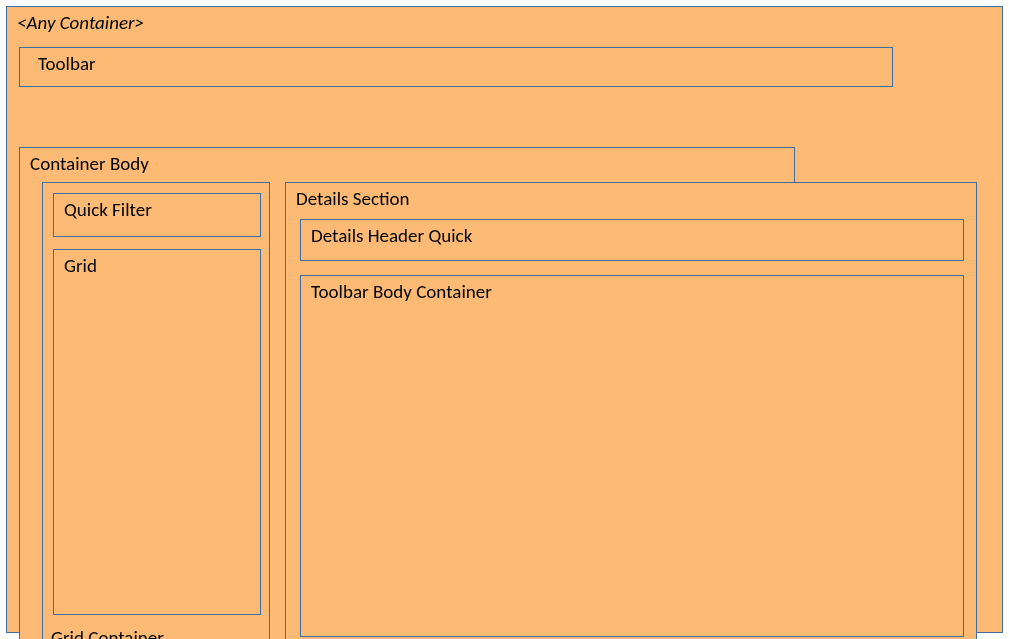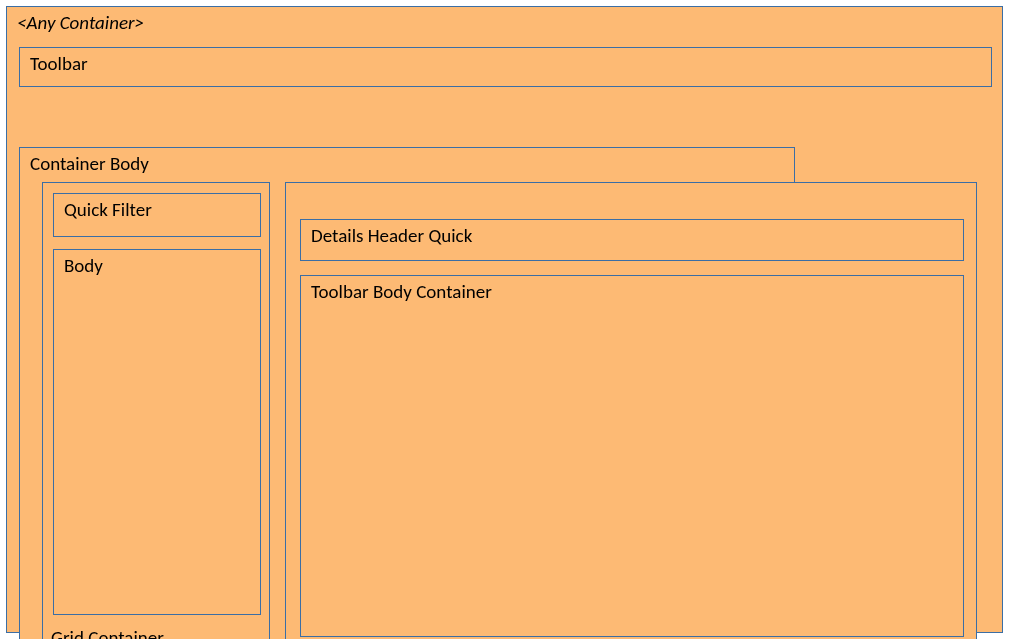--- a/index.html
+++ b/index.html
@@ -29,22 +29,23 @@
       height: 627px;
       position: relative;
     }
     .outer-label {
       font-style: italic;
     }
     .toolbar {
       position: absolute;
       top: 40px;
       left: 12px;
-      width: 973px;
+      width: 874px;
       height: 40px;
+      padding-left: 8px;
     }
     .container-body {
       position: absolute;
       top: 93px;
       left: 12px;
       width: 776px;
       height: 520px;
       margin-top: 47px;
     }
     .grid-container {
@@ -107,26 +108,27 @@
   </div>
 
   <div class="box container-body">
     <div class="label">Container Body</div>
 
     <div class="box grid-container">
       <div class="box quick-filter">
         <div class="label">Quick Filter</div>
       </div>
       <div class="box grid">
-        <div class="label">Body</div>
+        <div class="label">Grid</div>
       </div>
       <div class="grid-container-label">Grid Container</div>
     </div>
 
     <div class="box details-section">
+      <div class="label">Details Section</div>
       <div class="box details-header-group">
         <div class="label">Details Header Quick</div>
       </div>
       <div class="box details-body-container">
         <div class="label">Toolbar Body Container</div>
       </div>
     </div>
   </div>
 </div>
 

